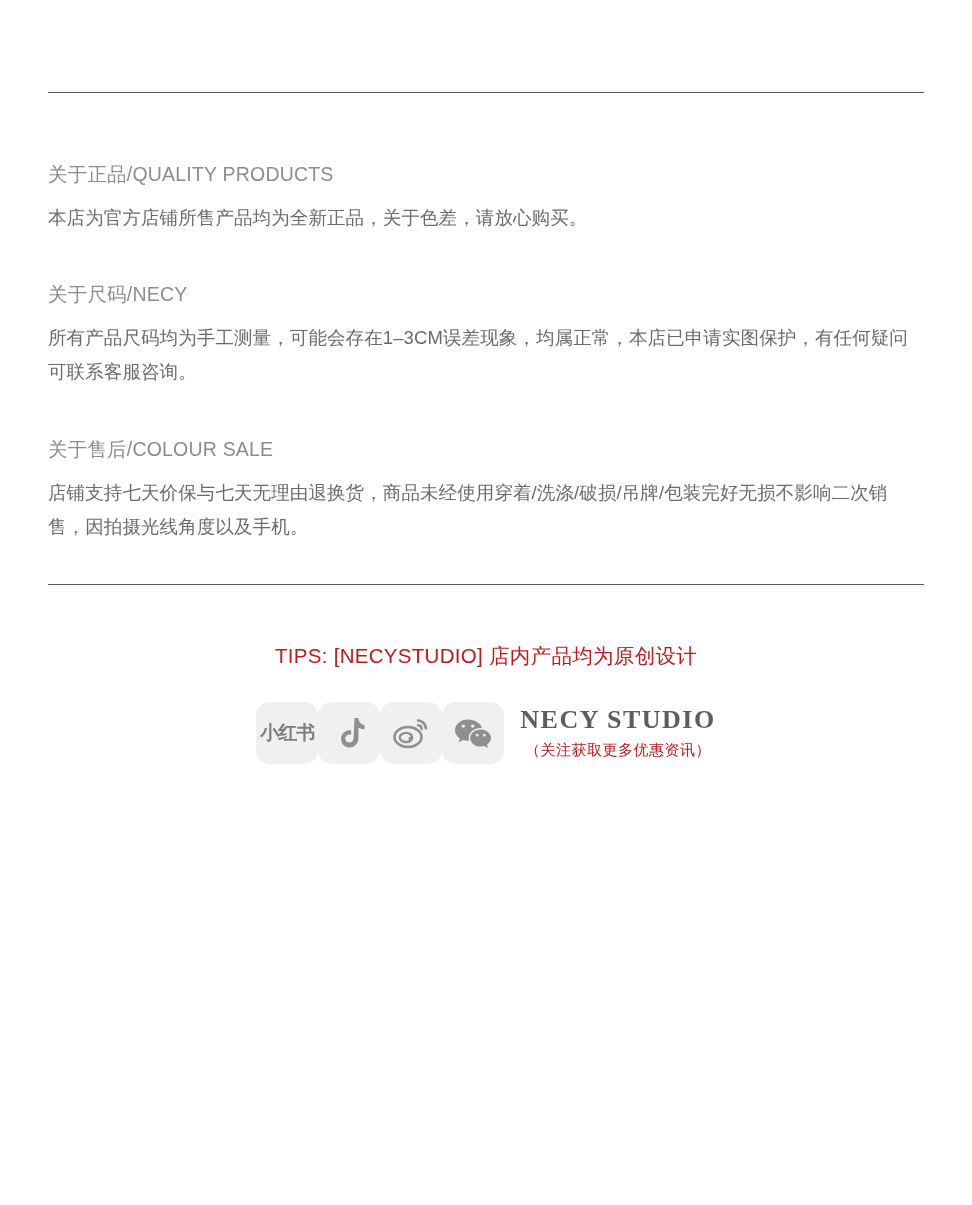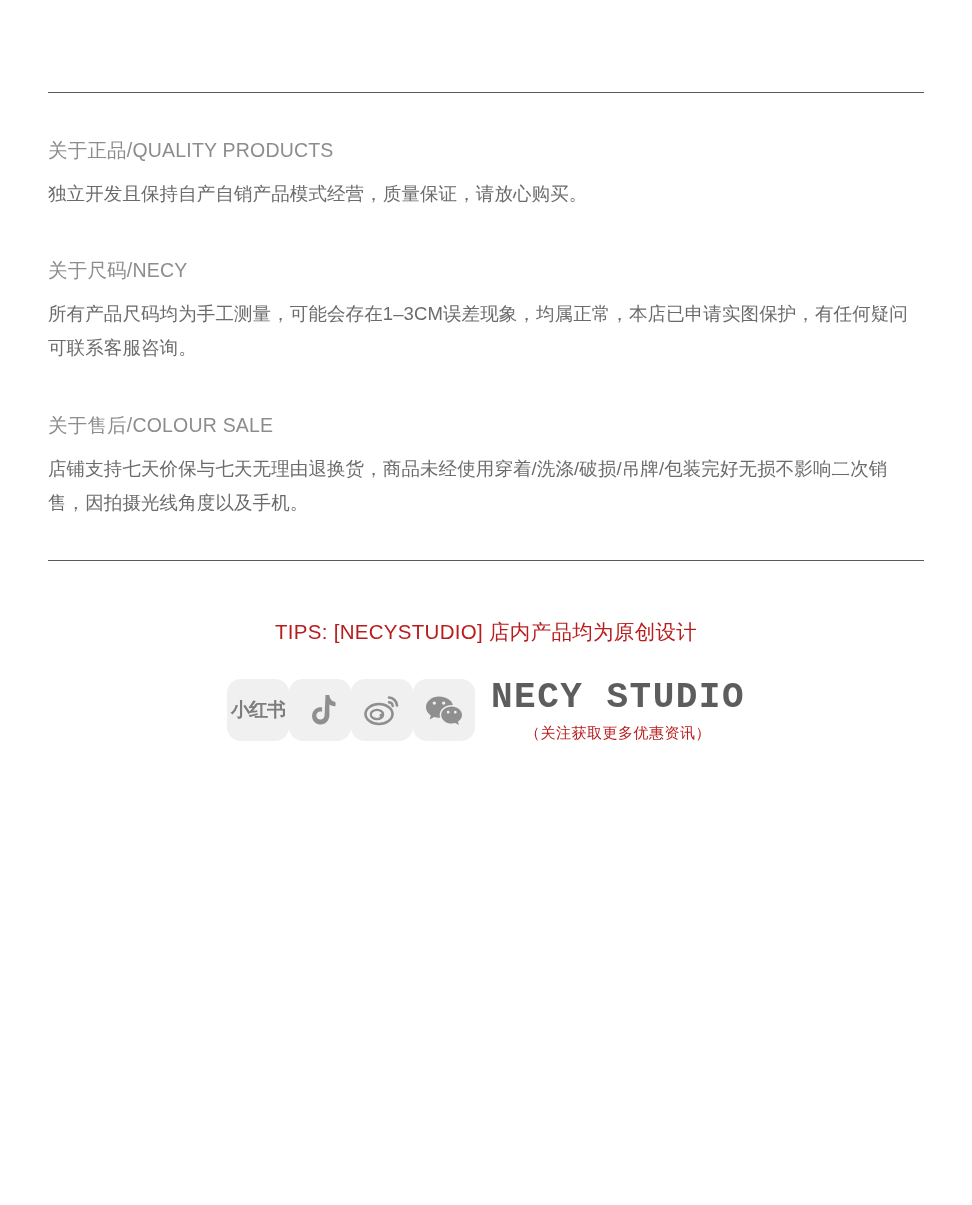--- a/index.html
+++ b/index.html
@@ -28,20 +28,21 @@
     width: 100%;
   }
   .rule.top { margin-top: 92px; }
   .rule.bottom { margin-top: 40px; }
 
   .sections {
     padding-top: 44px;
   }
   .section {
     margin-bottom: 46px;
+    margin-top: 24px;
   }
   .section:last-child { margin-bottom: 0; }
 
   .sec-title {
     font-size: 19.5px;
     color: #8d8d8d;
     letter-spacing: 0.2px;
     margin-bottom: 13px;
     font-weight: 400;
   }
@@ -92,22 +93,22 @@
     font-size: 19px;
     font-weight: bold;
     color: #7d7d7d;
     letter-spacing: -1px;
   }
   .brand {
     margin-left: 16px;
     text-align: center;
   }
   .brand-name {
-    font-family: Liberation Mono, monospace;
-    font-size: 36px;
+    font-family: Liberation Serif, serif;
+    font-size: 26px;
     font-weight: bold;
     color: #5d5d5d;
     letter-spacing: 1.5px;
     line-height: 1.1;
   }
   .brand-sub {
     font-size: 15px;
     color: #b91c1c;
     margin-top: 6px;
     letter-spacing: 0.5px;
@@ -119,21 +120,21 @@
 
 <div class="page">
 
   <div class="rule top"></div>
 
   <div class="sections">
 
     <div class="section">
       <div class="sec-title">关于正品/QUALITY PRODUCTS</div>
       <div class="sec-body">
-        <p>独立开发且保持自产自销产品模式经营，质量保证，请放心购买。</p>
+        <p>本店为官方店铺所售产品均为全新正品，关于色差，请放心购买。</p>
       </div>
     </div>
 
     <div class="section">
       <div class="sec-title">关于尺码/NECY</div>
       <div class="sec-body">
         <p>所有产品尺码均为手工测量，可能会存在1–3CM误差现象，均属正常，本店已申请实图保护，有任何疑问可联系客服咨询。</p>
       </div>
     </div>
 

